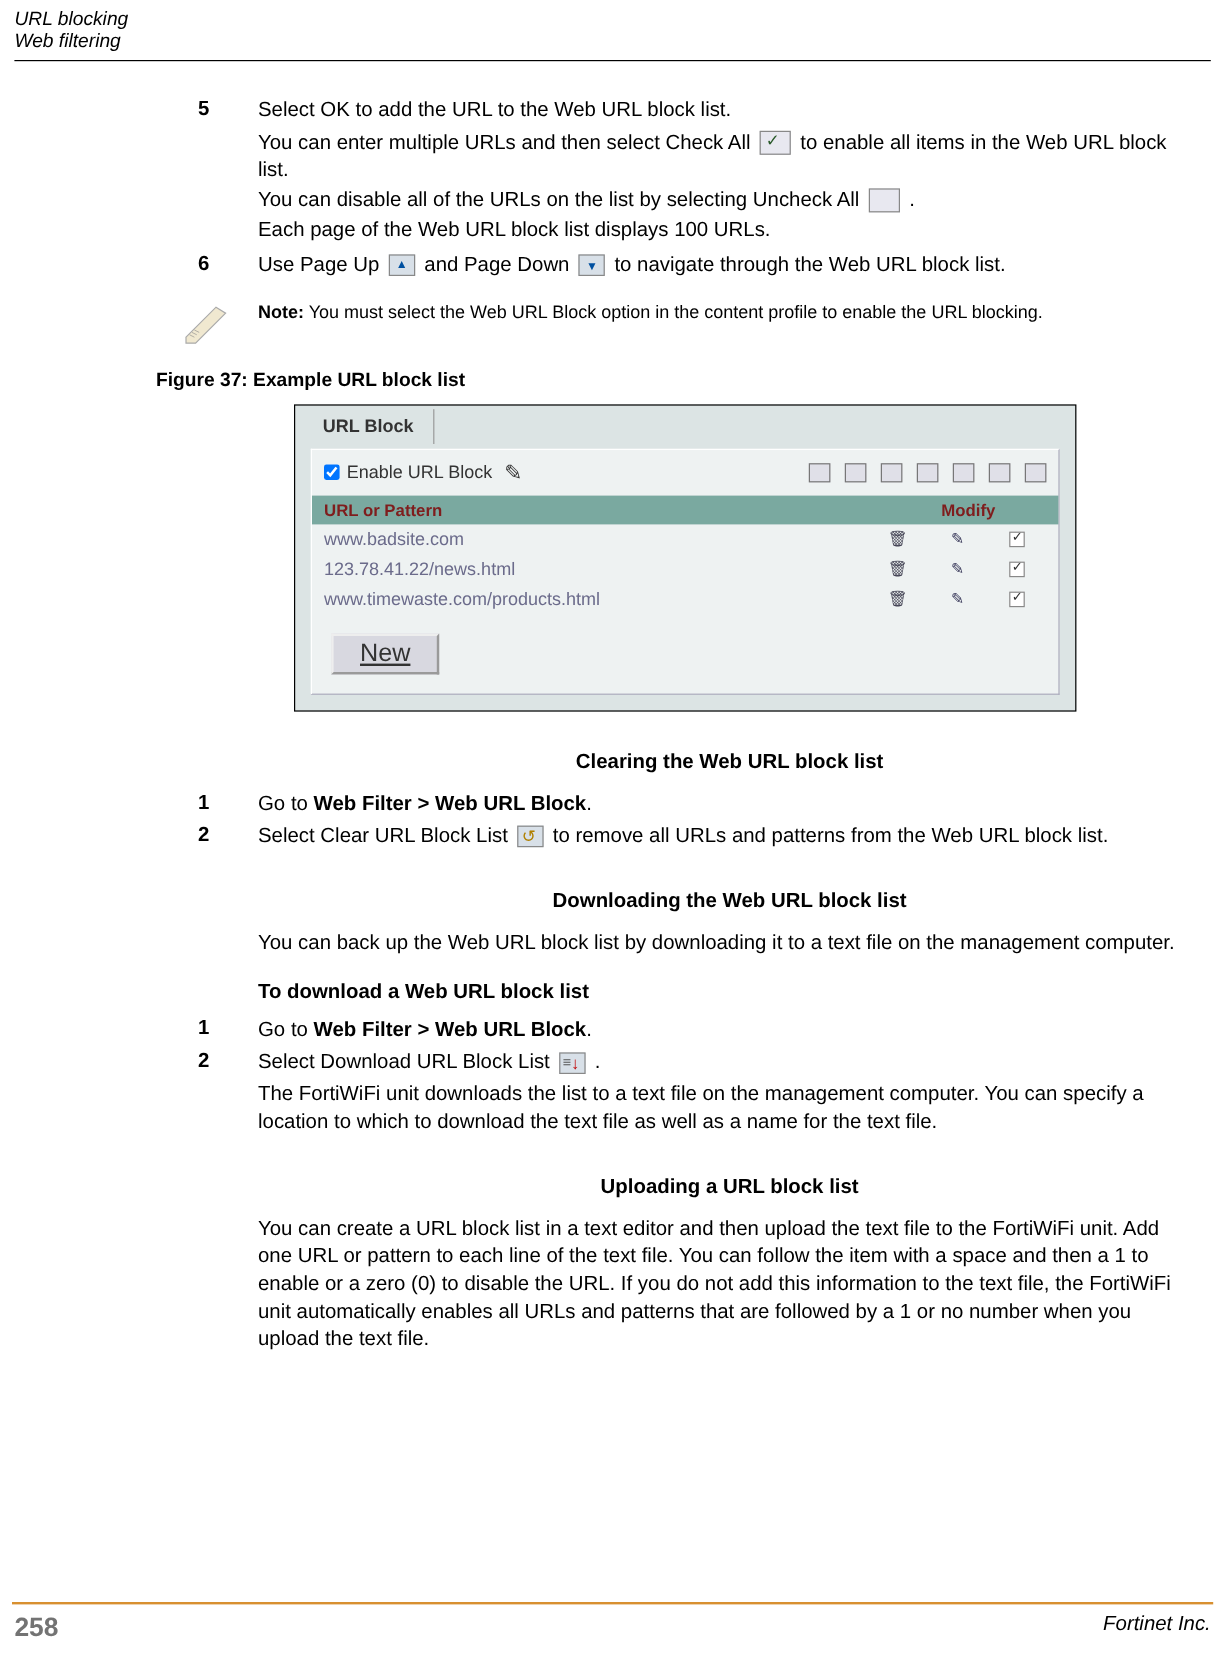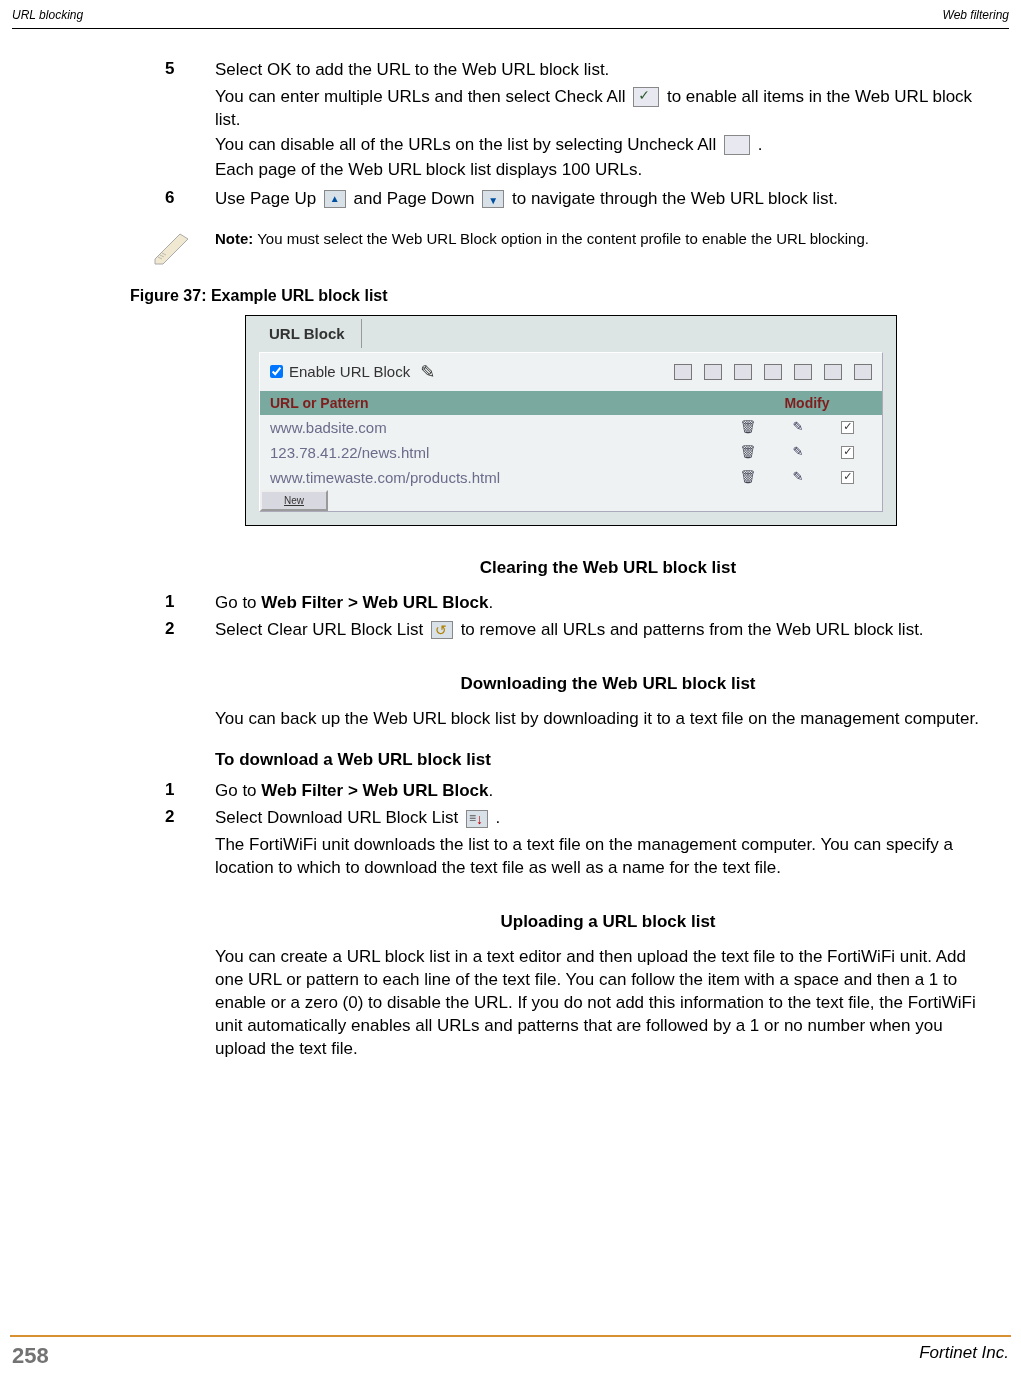--- a/index.html
+++ b/index.html
@@ -12,22 +12,23 @@
       width: 1021px;
       height: 1379px;
       background: #fff;
       position: relative;
     }
     .page-header {
       display: flex;
       justify-content: space-between;
       padding: 8px 12px 6px 12px;
       font-style: italic;
-      font-size: 12px;
+      font-size: 16px;
       color: #000;
+      flex-direction: column;
     }
     .header-divider {
       border-top: 1px solid #000;
       margin: 0 12px;
     }
     .content {
       padding: 30px 20px 20px 20px;
     }
     .step-row {
       display: flex;
@@ -255,26 +256,26 @@
     }
     .check-small::after {
       content: "✓";
       position: absolute;
       left: 1px;
       top: -3px;
       font-size: 11px;
       color: #333;
     }
     .new-button {
-      margin: 0;
+      margin: 16px;
       padding: 3px 22px;
       background: #d8d8e0;
       border: 2px outset #eee;
       color: #333;
-      font-size: 10px;
+      font-size: 21px;
       text-decoration: underline;
       display: inline-block;
     }
     .section-heading {
       margin-left: 195px;
       font-weight: bold;
       font-size: 17px;
       margin-top: 32px;
       margin-bottom: 14px;
       text-align: center;

